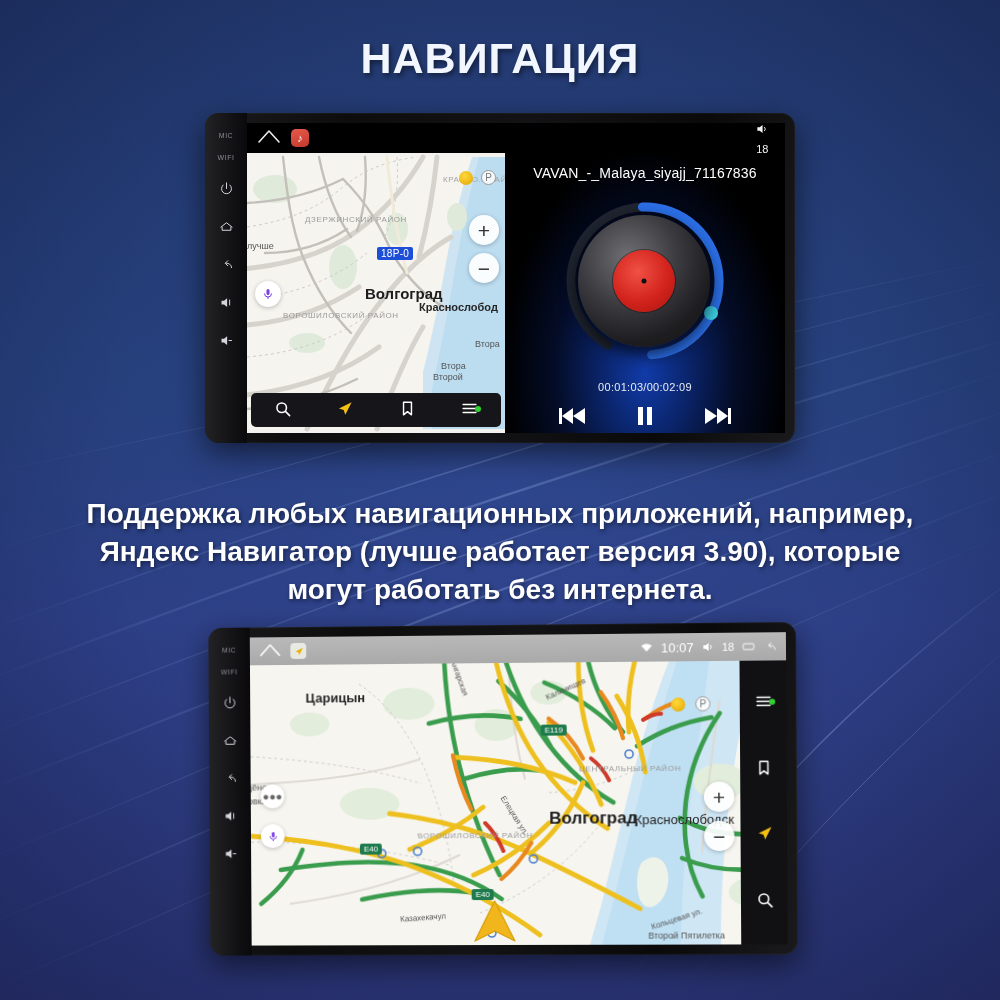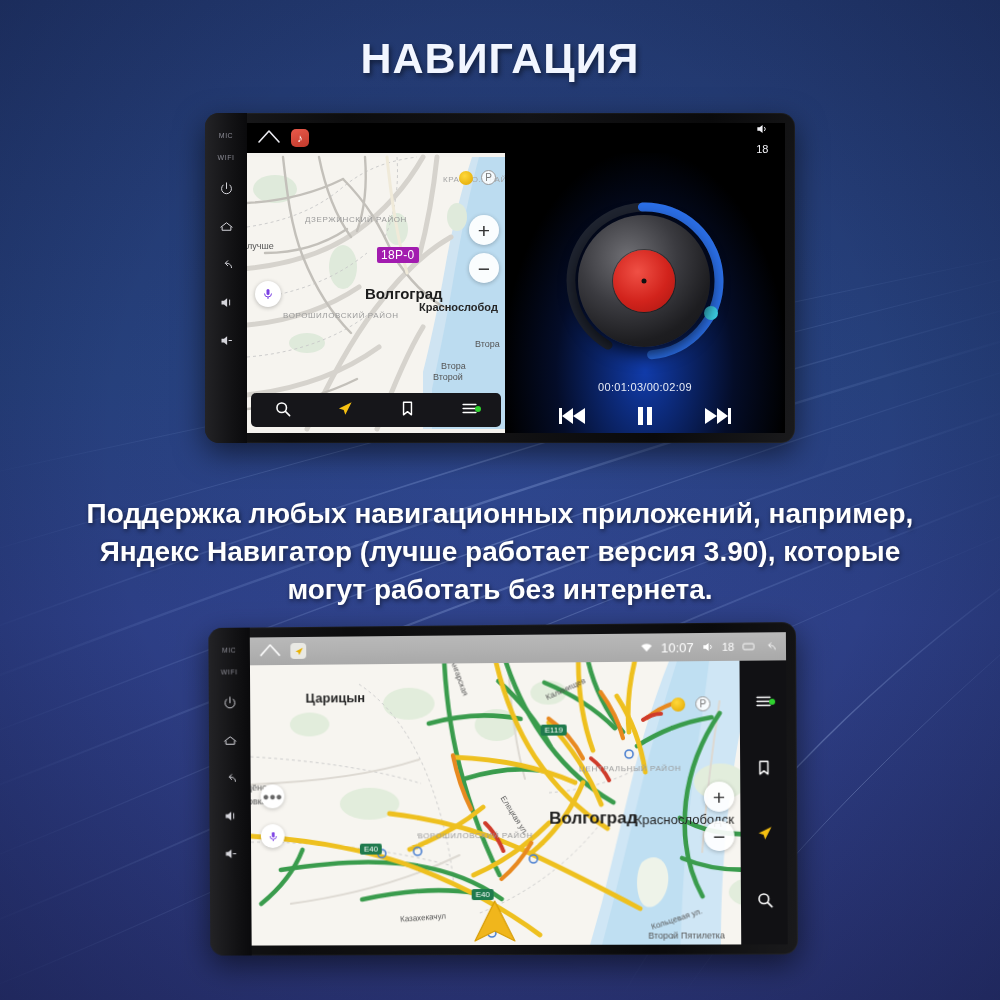--- a/index.html
+++ b/index.html
@@ -134,21 +134,21 @@
   }
   .map1-bar .ti svg{width:19px;height:19px;}
   .badge-dot{position:absolute; width:6px;height:6px;border-radius:50%;background:#2fd32f; top:7px; right:-2px;}
   .zoom-btns{ position:absolute; right:6px; top:62px; display:flex; flex-direction:column; gap:8px;}
   .zbtn{width:30px;height:30px;border-radius:50%;background:rgba(255,255,255,.92);
         display:flex;align-items:center;justify-content:center;color:#333;font-size:21px;line-height:1;
         box-shadow:0 1px 4px rgba(0,0,0,.25);}
   .mic-btn{position:absolute; left:8px; top:128px; width:26px;height:26px;border-radius:50%;
     background:#fff; display:flex;align-items:center;justify-content:center; box-shadow:0 1px 4px rgba(0,0,0,.25);}
   .mic-btn svg{width:12px;height:12px;fill:#7b3fe4;}
-  .map-chip{ position:absolute; background:#a21caf; color:#fff; font-size:12px;
+  .map-chip{ position:absolute; background:#1d4ed8; color:#fff; font-size:10px;
     padding:1px 4px; border-radius:2px; letter-spacing:.3px;}
   .map-lbl{ position:absolute; color:#2b2b2b; white-space:nowrap; }
   .map-lbl.city{ font-size:15px; font-weight:bold; color:#1d1d1d;}
   .map-lbl.town{ font-size:11px; font-weight:bold; color:#262626;}
   .map-lbl.district{ font-size:8px; color:#9a9a9a; letter-spacing:.6px; text-align:center;}
   .map-lbl.small{ font-size:9px; color:#555;}
   .poi-yellow{position:absolute;width:14px;height:14px;border-radius:50%;
     background:radial-gradient(circle at 40% 35%,#ffd83a,#e0a500);}
   .poi-p{position:absolute;width:15px;height:15px;border-radius:50%;border:1.3px solid #9a9a9a;
     color:#7a7a7a;font-size:10px;display:flex;align-items:center;justify-content:center;background:rgba(255,255,255,.85);}
@@ -365,20 +365,21 @@
         <span class="ti" style="position:relative;">
           <svg viewBox="0 0 24 24" stroke="#fff" stroke-width="2" stroke-linecap="round">
               <path d="M4 7h16M4 12h16M4 17h16"></path>
             </svg>
           <i class="badge-dot"></i>
         </span>
       </div>
     </div>
 
     <div class="player">
+      <div class="track-title">VAVAN_-_Malaya_siyajj_71167836</div>
       <div class="vinyl-wrap">
         <svg class="ring" viewBox="0 0 178 170">
           <circle cx="89" cy="80" r="74" fill="none" stroke="#1f2430" stroke-width="9" stroke-linecap="round" stroke-dasharray="400 465" transform="rotate(120 89 80)"></circle>
           <circle cx="89" cy="80" r="74" fill="none" stroke="#2b6fe8" stroke-width="9" stroke-linecap="round" stroke-dasharray="228 465" transform="rotate(-92 89 80)"></circle>
           <circle cx="155" cy="112" r="7" fill="#3dd2e8"></circle>
         </svg>
         <div class="disc">
           <div class="spindle"></div>
         </div>
       </div>

